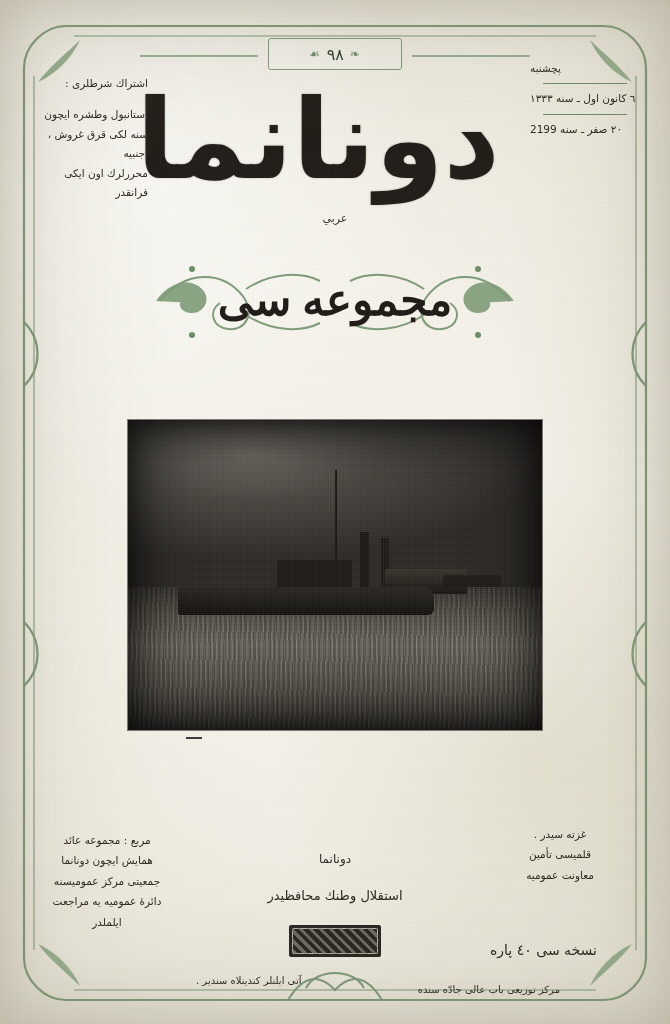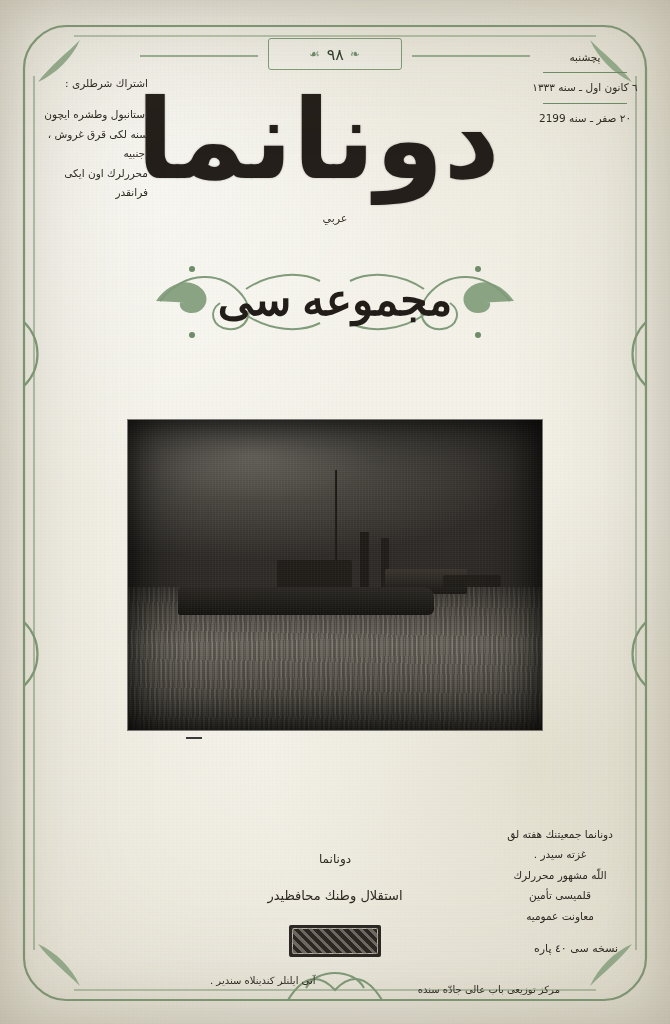--- a/index.html
+++ b/index.html
@@ -114,21 +114,21 @@
     font-size: 10.5px;
     line-height: 1.85;
     font-family: "DejaVu Sans", sans-serif;
   }
   .corner-text .ct-head {
     font-size: 10.5px;
     margin-bottom: 12px;
     white-space: nowrap;
   }
   .corner-left { left: 36px; top: 74px; width: 112px; }
-  .corner-right { right: 30px; top: 48px; width: 110px; text-align: center; }
+  .corner-right { right: 30px; top: 59px; width: 110px; text-align: left; }
   .corner-right .rule {
     width: 84px;
     height: 1px;
     background: #6f8c69;
     margin: 5px auto 5px auto;
   }
 
   
   .band {
     position: absolute;
@@ -262,26 +262,26 @@
     font-family: "DejaVu Sans", sans-serif;
   }
   .panel-left { left: 44px; top: 830px; width: 126px; }
   .panel-right { right: 40px; top: 824px; width: 140px; }
   .panel-center { left: 50%; transform: translateX(-50%); top: 848px; width: 180px; }
   .panel-center .pc-title { font-size: 12px; margin-bottom: 12px; }
   .panel-center .pc-line { font-size: 13px; letter-spacing: 0.5px; text-align: center; }
 
   .price-note {
     position: absolute;
-    right: 34px;
+    right: 60px;
     top: 942px;
     color: #2c2822;
     direction: rtl;
-    font-size: 11px;
-    text-align: center;
+    font-size: 14px;
+    text-align: left;
     width: 120px;
   }
 
   
   .rosette {
     position: absolute;
     left: 50%;
     transform: translateX(-50%);
     top: 925px;
     width: 92px;
@@ -301,21 +301,21 @@
   }
 
   
   .footer-line {
     position: absolute;
     color: #2c2822;
     direction: rtl;
     font-size: 10px;
     white-space: nowrap;
   }
-  .footer-left { left: 210px; top: 975px; }
+  .footer-left { left: 196px; top: 975px; }
   .footer-right { right: 110px; top: 984px; }
 </style>
 </head>
 <body>
 
 <div id="page">
 
   <div class="paper-base"></div>
   <div class="paper-grain"></div>
 
@@ -420,30 +420,35 @@
     <div class="ship-funnel-a"></div>
     <div class="ship-funnel-b"></div>
     <div class="ship-stern"></div>
     <div class="ship-far"></div>
     <div class="ship-hull"></div>
     <div class="photo-grain"></div>
     <div class="photo-vignette"></div>
   </div>
   <div class="photo-caption-tick" style="position:absolute; left:186px; top:737px; width:16px; height:2px; background:#3a3a3a;"></div>
 
+  <div class="panel panel-left">
+    <div>مربع : مجموعه عائد</div>
+    <div>همایش ایچون دونانما</div>
+    <div>جمعیتی مركز عمومیسنه</div>
+    <div>دائرهٔ عمومیه یه مراجعت</div>
+    <div>ایلملدر</div>
+  </div>
 
   <div class="panel panel-center">
     <div class="pc-title">دونانما</div>
     <div class="pc-line">استقلال وطنك محافظیدر</div>
   </div>
 
   <div class="panel panel-right">
-    <div>دونانما جمعیتنك هفته لق</div>
     <div>غزته سیدر .</div>
-    <div>اللّه مشهور محررلرك</div>
     <div>قلمیسی تأمین</div>
     <div>معاونت عمومیه</div>
   </div>
 
   <div class="price-note">نسخه سی ٤٠ پاره</div>
 
   <div class="rosette"></div>
 
   <div class="footer-line footer-left">آتی ایلنلر كندینلاه سندیر .</div>
   <div class="footer-line footer-right">مركز توزیعی باب عالی جادّه سنده</div>

